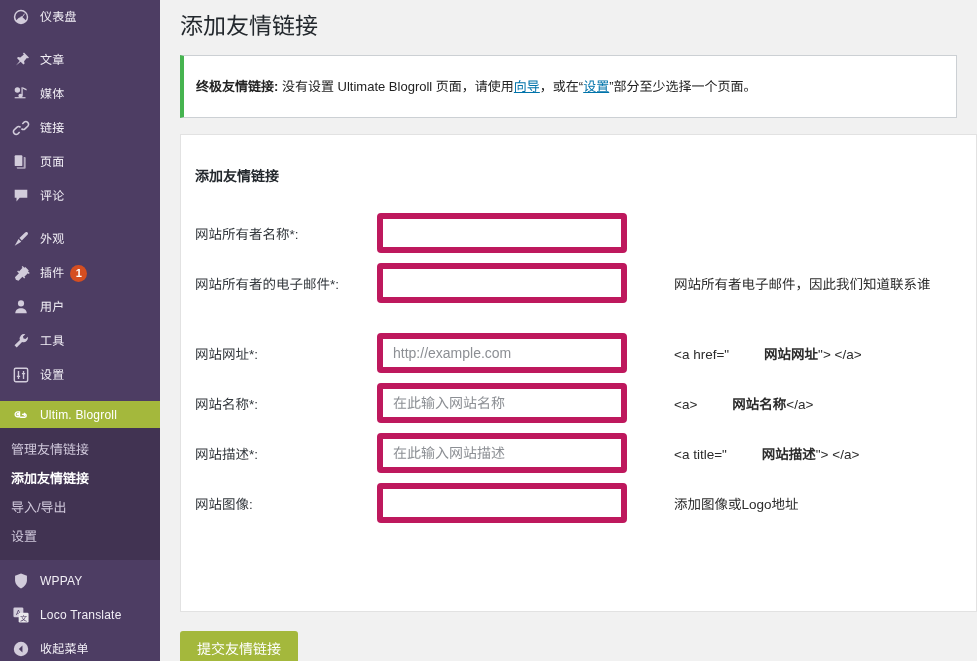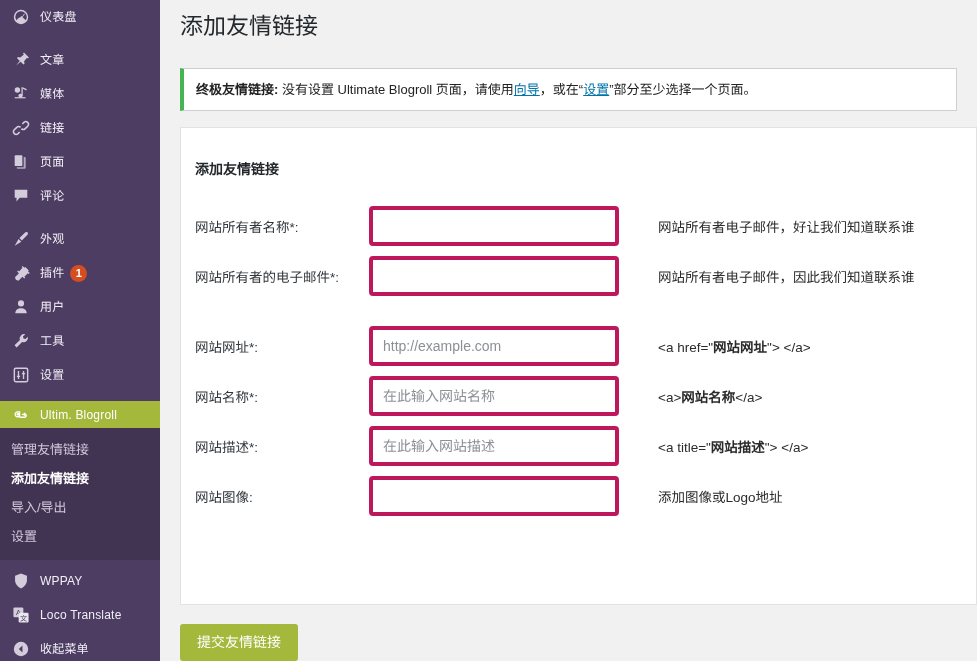--- a/index.html
+++ b/index.html
@@ -104,25 +104,25 @@
   }
   #page-title {
     font-size: 23px;
     font-weight: 400;
     color: #23282d;
     padding: 12px 0 8px 20px;
     margin: 0;
     line-height: 1.3;
   }
   .notice {
-    margin: 18px 20px 0 20px;
+    margin: 5px 20px 0 20px;
     background: #ffffff;
     border: 1px solid #ccd0d4;
     border-left: 4px solid #46b450;
-    padding: 11px 12px;
+    padding: 21px 12px;
     font-size: 13px;
     color: #222;
     line-height: 1.5;
   }
   .notice b { font-weight: bold; }
   .notice a { color: #0073aa; text-decoration: underline; }
 
   .panel {
     margin: 16px 0 0 20px;
     background: #ffffff;
@@ -135,51 +135,52 @@
     font-size: 14px;
     font-weight: bold;
     color: #23282d;
     margin: 0 0 24px 14px;
   }
   .form-row {
     display: flex;
     align-items: center;
     margin-bottom: 2px;
     min-height: 48px;
+    gap: 8px;
   }
   .form-row.gap-before { margin-top: 22px; }
   .row-label {
     width: 188px;
     padding-left: 14px;
     font-size: 13.5px;
     color: #32373c;
     flex: 0 0 188px;
   }
   .row-field { flex: 0 0 256px; }
   .row-field input {
     width: 250px;
     height: 40px;
-    border: 4px solid #be185d;
+    border: 6px solid #be185d;
     border-radius: 4px;
     background: #ffffff;
     padding: 0 10px;
     font-size: 14px;
     font-family: "Liberation Sans", "DejaVu Sans", sans-serif;
     color: #32373c;
     outline: none;
   }
   .row-field input::placeholder { color: #8c8f94; opacity: 1; }
   .row-hint {
     flex: 1;
     padding-left: 33px;
     font-size: 13.5px;
     color: #2b2b2b;
     white-space: nowrap;
   }
-  .row-hint .code-tok { font-weight: bold; }
+  .row-hint .code-tok { font-weight: bold; margin-left: 35px; }
   .submit-wrap { margin: 19px 12px 0 20px; }
   .submit-btn {
     background: #a4b83c;
     border: none;
     border-radius: 3px;
     color: #ffffff;
     font-size: 14px;
     font-family: "Liberation Sans", "DejaVu Sans", sans-serif;
     padding: 10px 17px;
     cursor: pointer;
@@ -370,21 +371,20 @@
     </div>
 
     <div class="panel">
       <div class="panel-title">添加友情链接</div>
 
       <div class="form-row">
         <div class="row-label">网站所有者名称*:</div>
         <div class="row-field">
           <input type="text" placeholder="" style="">
         </div>
-        <div class="row-hint">网站所有者电子邮件，好让我们知道联系谁</div>
       </div>
 
       <div class="form-row">
         <div class="row-label">网站所有者的电子邮件*:</div>
         <div class="row-field">
           <input type="text" placeholder="" style="">
         </div>
         <div class="row-hint">网站所有者电子邮件，因此我们知道联系谁</div>
       </div>
 

